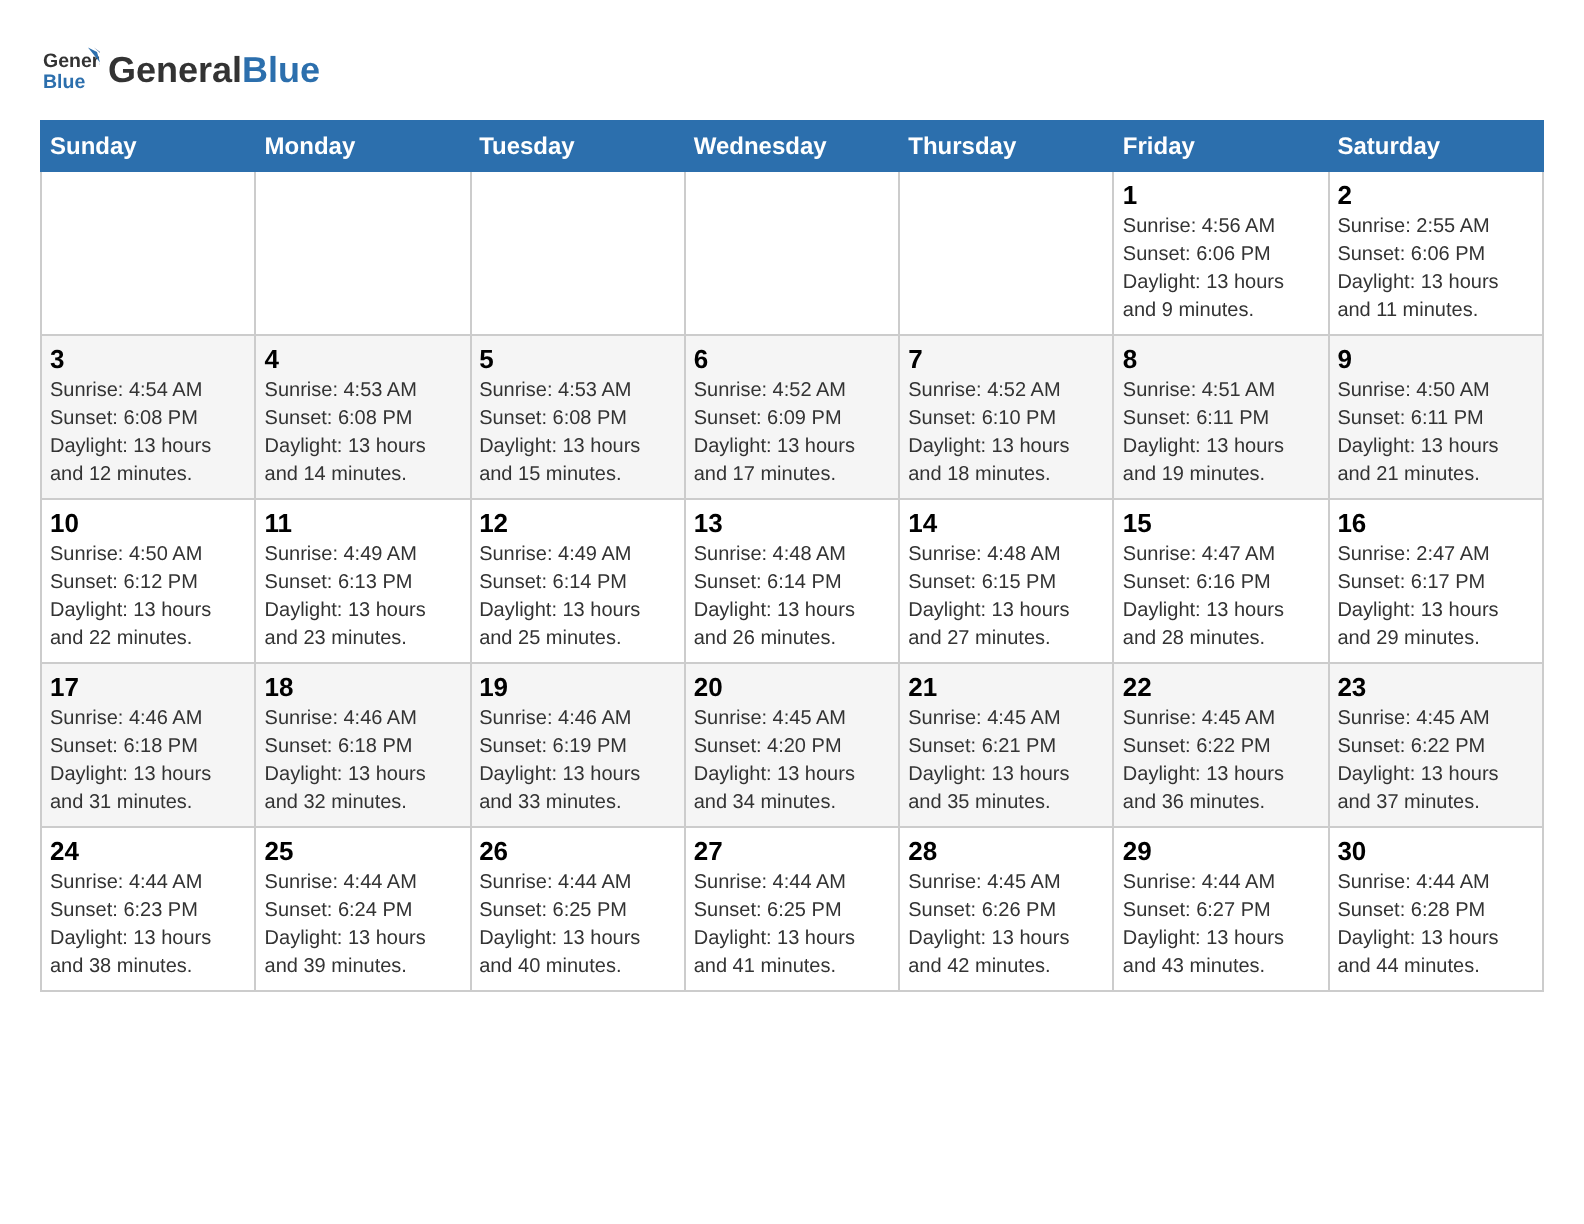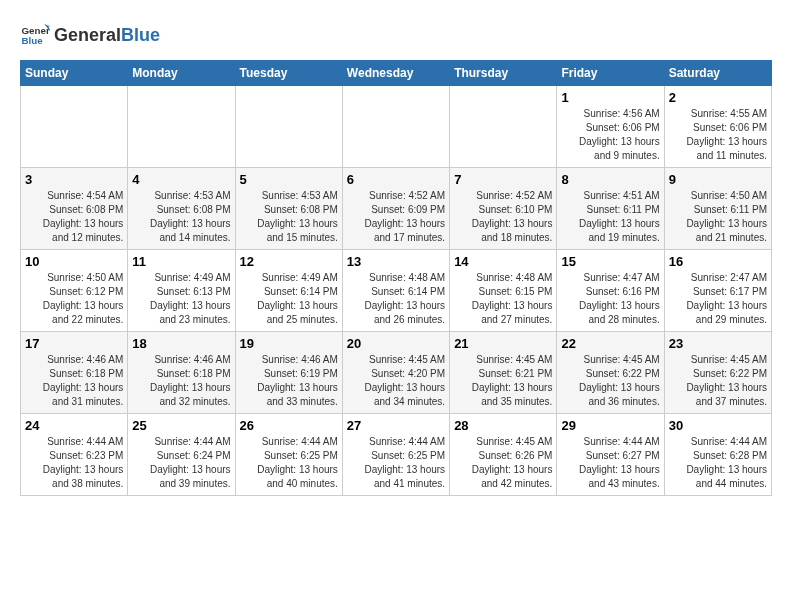--- a/index.html
+++ b/index.html
@@ -74,21 +74,20 @@
     }
     .day-number {
       font-weight: bold;
       font-size: 13px;
       margin-bottom: 2px;
     }
     .day-info {
       font-size: 10px;
       color: #333;
       line-height: 1.4;
-      text-align: right;
     }
     .empty-cell {
       background: #fff !important;
     }
   </style>
 </head>
 <body>
 
 <div class="header-area">
   <div class="logo">
@@ -128,21 +127,21 @@
         <td class="empty-cell"></td>
         <td>
           <div class="day-number">1</div>
           <div class="day-info">Sunrise: 4:56 AM
 Sunset: 6:06 PM
 Daylight: 13 hours
 and 9 minutes.</div>
         </td>
         <td>
           <div class="day-number">2</div>
-          <div class="day-info">Sunrise: 4:55 AM
+          <div class="day-info">Sunrise: 2:55 AM
 Sunset: 6:06 PM
 Daylight: 13 hours
 and 11 minutes.</div>
         </td>
       </tr>
       <tr>
         <td>
           <div class="day-number">3</div>
           <div class="day-info">Sunrise: 4:54 AM
 Sunset: 6:08 PM

